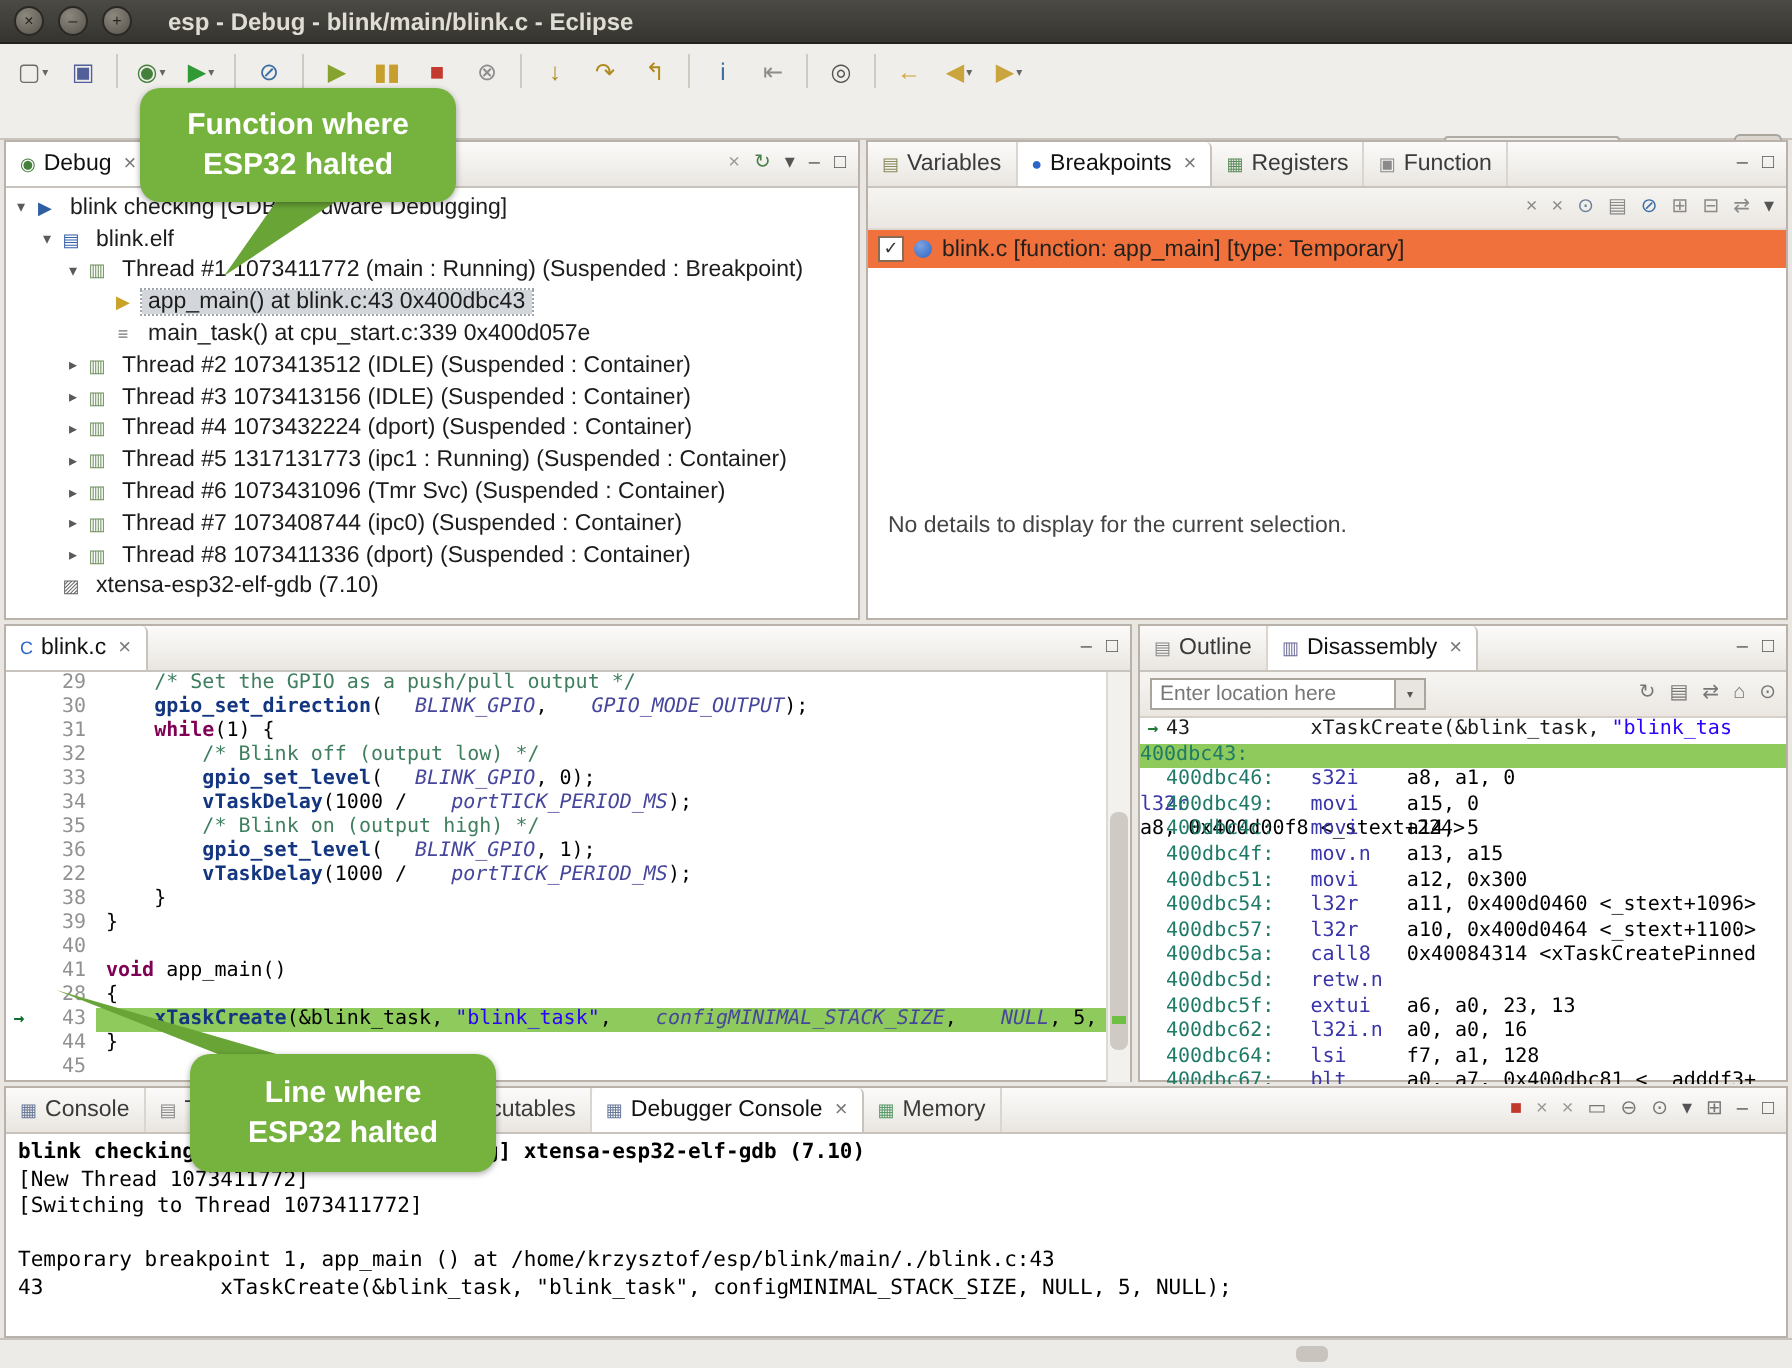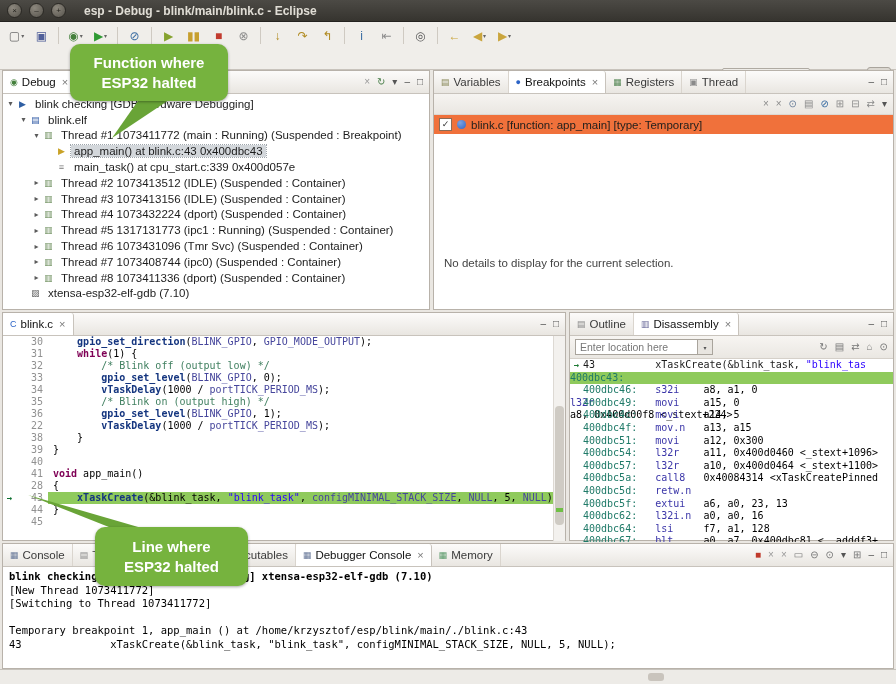--- a/index.html
+++ b/index.html
@@ -71,21 +71,21 @@
                font-size:10px;line-height:12px;}
   .eline{display:flex;height:12px;white-space:pre;}
   .emargin{width:13px;flex:none;text-align:center;font-size:9px;line-height:12px;
            color:#0B6E2E;font-weight:bold;}
   .enum{width:27px;flex:none;text-align:right;padding-right:5px;color:#919191;}
   .ecode{flex:1;padding-left:5px;}
   .eline.ecur .ecode{background:#8FCA5C;}
   .sx-cmt{color:#3F7F5F;}
   .sx-kw{color:#7F0055;font-weight:bold;}
   .sx-str{color:#2A00FF;}
-  .sx-mac{color:#46469C;}
+  .sx-mac{color:#46469C;font-style:italic;margin-left:16px;}
   .sx-fn{color:#14357F;font-weight:bold;}
   .vscroll{position:absolute;right:0;top:0;bottom:0;width:11px;background:#F3F1EE;
            border-left:1px solid #DDD9D3;}
   .vthumb{position:absolute;left:1px;right:1px;top:34%;height:58%;background:#CFCBC4;border-radius:4px;}
   .vmark{position:absolute;left:2px;right:2px;top:84%;height:4px;background:#6FBF45;}
   
   .disasm-toolbar{height:22px;display:flex;align-items:center;gap:5px;padding:0 5px;
                   background:linear-gradient(#F7F5F2,#EAE7E2);border-bottom:1px solid #D5D0C9;}
   .combo{width:138px;height:16px;border:1px solid #A9A49C;background:#fff;display:flex;
          align-items:center;font-size:10.5px;color:#777;box-sizing:border-box;}
@@ -319,21 +319,21 @@
             <span class="tabicon" style="color: rgb(44, 100, 199);">●</span>
             <span class="tablbl">Breakpoints</span>
             <span class="tabclose">×</span>
           </span>
           <span class="tab">
             <span class="tabicon" style="color: rgb(90, 138, 90);">▦</span>
             <span class="tablbl">Registers</span>
           </span>
           <span class="tab">
             <span class="tabicon" style="color: rgb(138, 138, 138);">▣</span>
-            <span class="tablbl">Thread</span>
+            <span class="tablbl">Function</span>
           </span>
         </div>
       <div class="tools">
           <span class="tool" style="color: rgb(85, 85, 85);">–</span>
           <span class="tool" style="color: rgb(85, 85, 85);">□</span>
         </div>
     </div>
     <div class="bp-toolbar">
       <div class="tools2">
           <span class="tool" style="color: rgb(138, 138, 138);">×</span>
@@ -364,20 +364,21 @@
             <span class="tabclose">×</span>
           </span>
         </div>
       <div class="tools">
           <span class="tool" style="color: rgb(85, 85, 85);">–</span>
           <span class="tool" style="color: rgb(85, 85, 85);">□</span>
         </div>
     </div>
     <div class="editor-body">
       <div>
+          <div class="eline"><span class="emargin"></span><span class="enum">29</span><span class="ecode"><span>    </span><span class="sx-cmt">/* Set the GPIO as a push/pull output */</span></span></div>
           <div class="eline"><span class="emargin"></span><span class="enum">30</span><span class="ecode"><span>    </span><span class="sx-fn">gpio_set_direction</span><span>(</span><span class="sx-mac">BLINK_GPIO</span><span>, </span><span class="sx-mac">GPIO_MODE_OUTPUT</span><span>);</span></span></div>
           <div class="eline"><span class="emargin"></span><span class="enum">31</span><span class="ecode"><span>    </span><span class="sx-kw">while</span><span>(1) {</span></span></div>
           <div class="eline"><span class="emargin"></span><span class="enum">32</span><span class="ecode"><span>        </span><span class="sx-cmt">/* Blink off (output low) */</span></span></div>
           <div class="eline"><span class="emargin"></span><span class="enum">33</span><span class="ecode"><span>        </span><span class="sx-fn">gpio_set_level</span><span>(</span><span class="sx-mac">BLINK_GPIO</span><span>, 0);</span></span></div>
           <div class="eline"><span class="emargin"></span><span class="enum">34</span><span class="ecode"><span>        </span><span class="sx-fn">vTaskDelay</span><span>(1000 / </span><span class="sx-mac">portTICK_PERIOD_MS</span><span>);</span></span></div>
           <div class="eline"><span class="emargin"></span><span class="enum">35</span><span class="ecode"><span>        </span><span class="sx-cmt">/* Blink on (output high) */</span></span></div>
           <div class="eline"><span class="emargin"></span><span class="enum">36</span><span class="ecode"><span>        </span><span class="sx-fn">gpio_set_level</span><span>(</span><span class="sx-mac">BLINK_GPIO</span><span>, 1);</span></span></div>
           <div class="eline"><span class="emargin"></span><span class="enum">22</span><span class="ecode"><span>        </span><span class="sx-fn">vTaskDelay</span><span>(1000 / </span><span class="sx-mac">portTICK_PERIOD_MS</span><span>);</span></span></div>
           <div class="eline"><span class="emargin"></span><span class="enum">38</span><span class="ecode"><span>    }</span></span></div>
           <div class="eline"><span class="emargin"></span><span class="enum">39</span><span class="ecode"><span>}</span></span></div>

